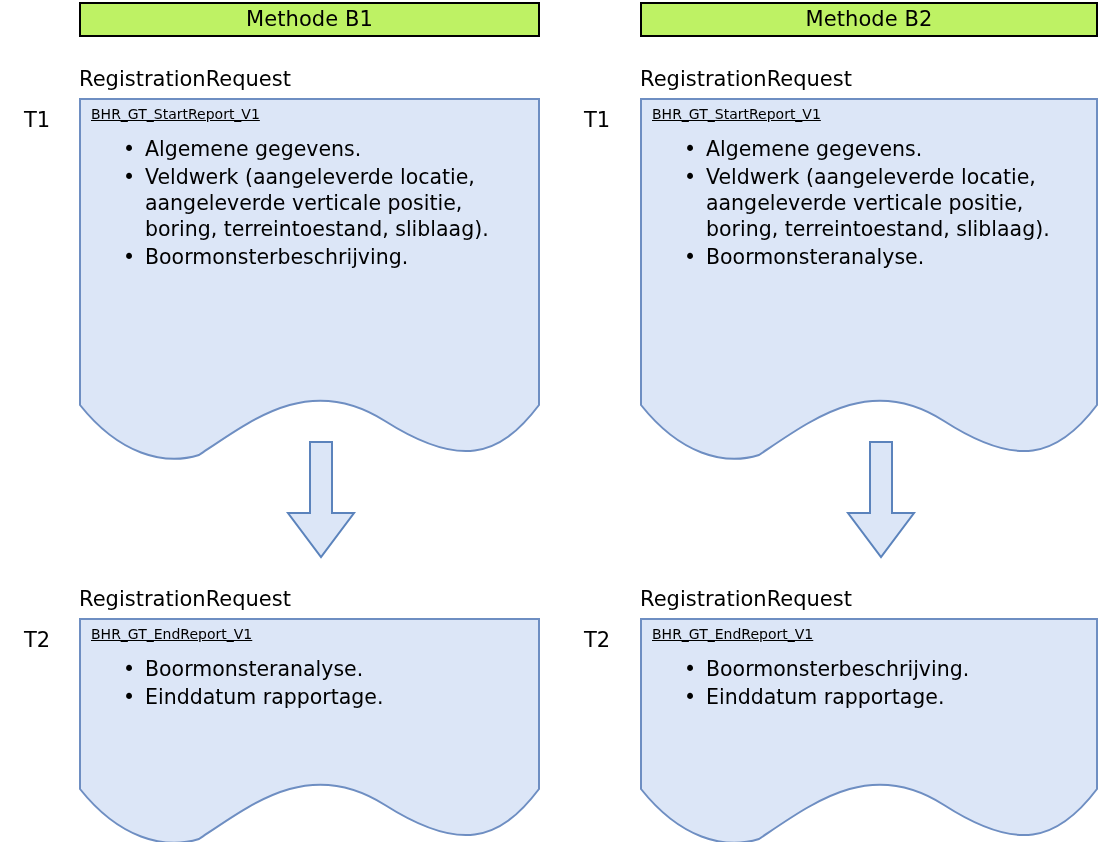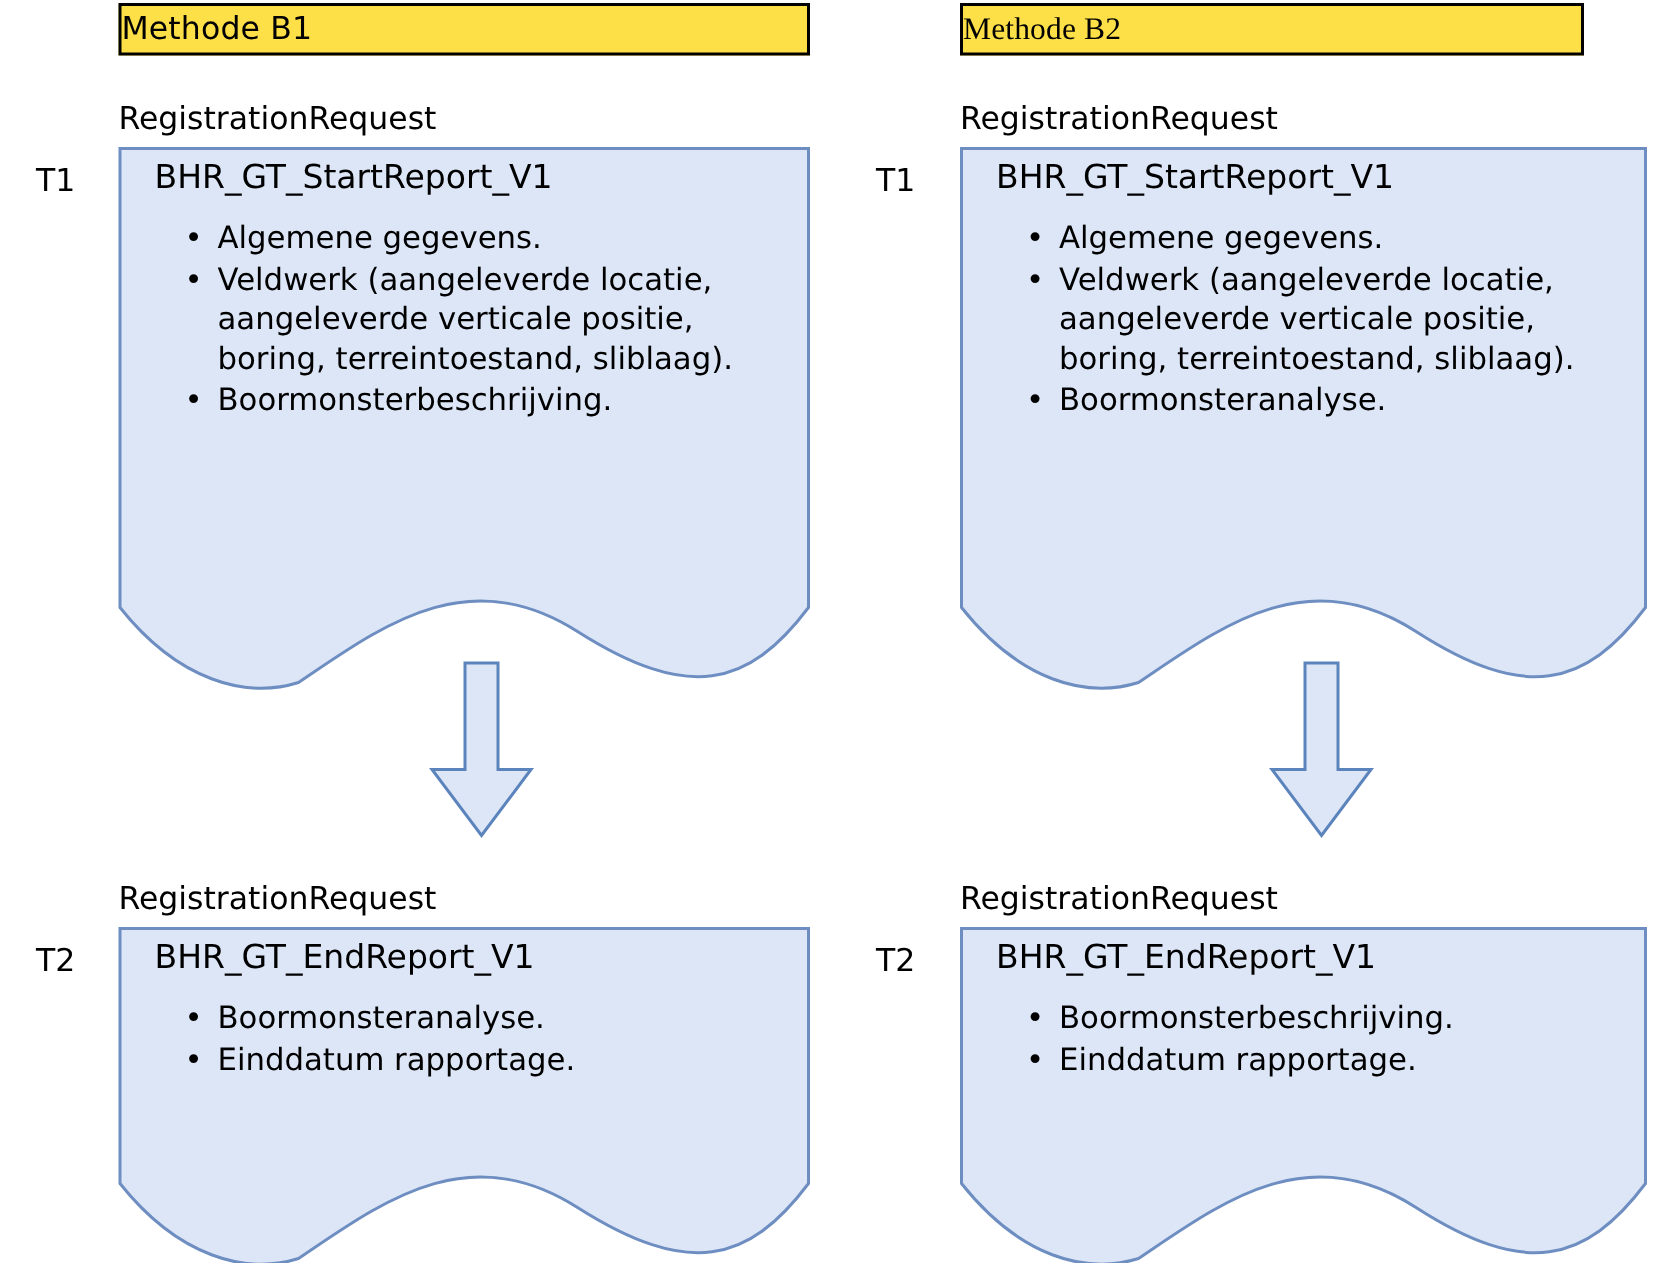--- a/index.html
+++ b/index.html
@@ -22,30 +22,30 @@
     top: 0;
     width: 1102px;
     height: 842px;
   }
 
   
   .method-header {
     position: absolute;
     box-sizing: border-box;
     border: 2px solid #000000;
-    background: #fde047;
+    background: #bef264;
     display: flex;
     align-items: center;
-    justify-content: flex-start;
+    justify-content: center;
     font-size: 21px;
     line-height: 1;
     letter-spacing: 0.1px;
   }
   #method-header-b1 { left: 79px;  top: 2px; width: 461px; height: 35px; }
-  #method-header-b2 { left: 640px; top: 2px; width: 416px; height: 35px; font-family: Liberation Serif, serif; }
+  #method-header-b2 { left: 640px; top: 2px; width: 458px; height: 35px; }
 
   
   .doc-caption {
     position: absolute;
     font-size: 21px;
     line-height: 1;
     text-align: left;
     white-space: nowrap;
   }
   #caption-b1-t1 { left: 79px;  top: 69px;  width: 461px; }
@@ -77,24 +77,25 @@
     overflow: visible;
   }
   .doc-content {
     position: absolute;
     left: 0;
     top: 0;
     box-sizing: border-box;
     padding: 8px 10px 0 8px;
   }
   .doc-title {
-    font-size: 22px;
+    font-size: 14px;
     line-height: 1.15;
     white-space: nowrap;
-    margin: 0 0 14px 16px;
+    margin: 0 0 14px 4px;
+    text-decoration: underline;
   }
   .doc-list {
     margin: 0;
     padding: 0 0 0 58px;
     list-style: none;
     font-size: 20.5px;
     line-height: 1.29;
   }
   .doc-list li {
     position: relative;

